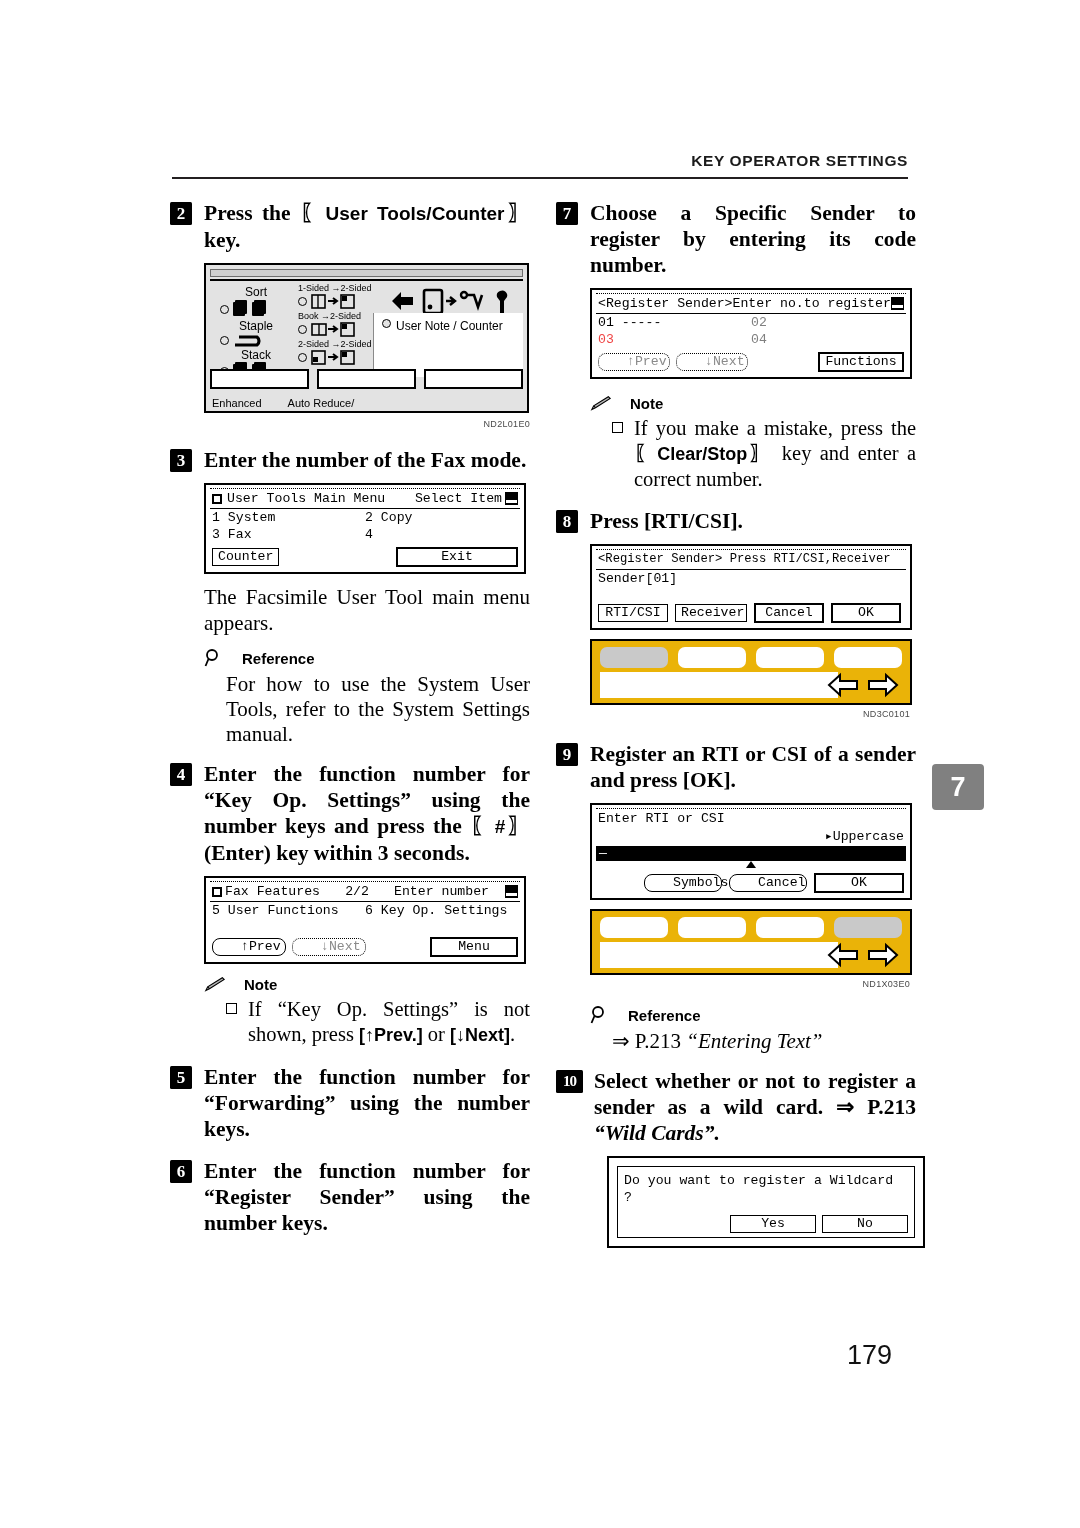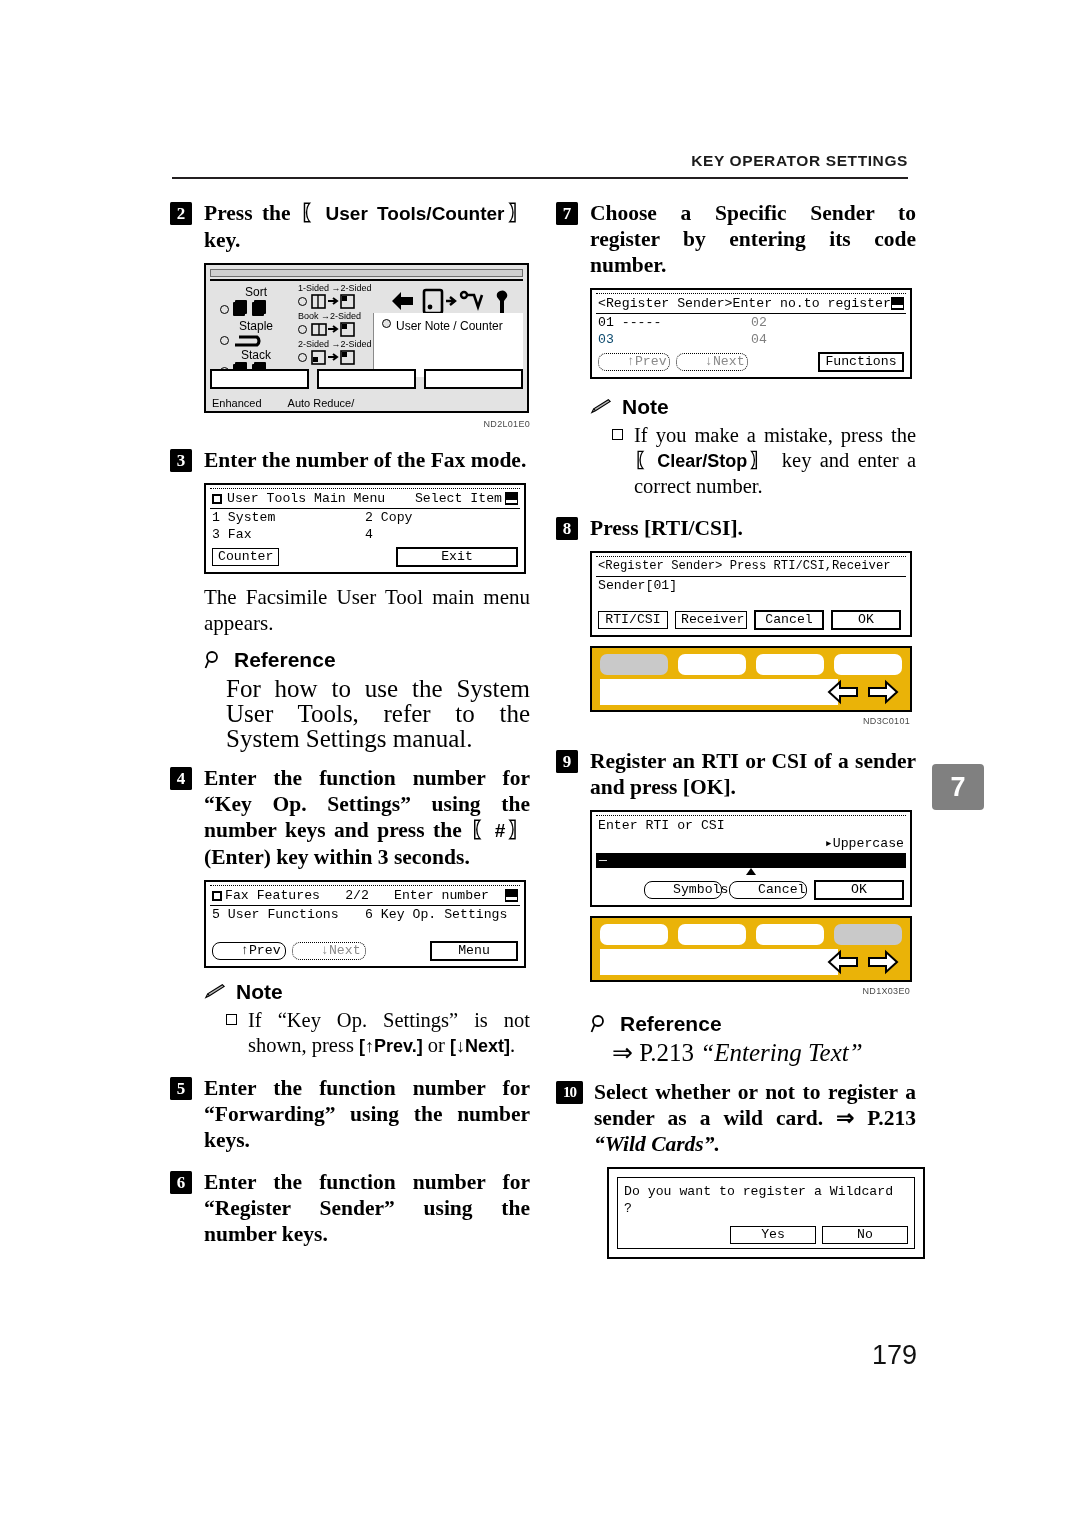--- a/index.html
+++ b/index.html
@@ -60,37 +60,37 @@
 
   
   .para {
     font-size:21px; line-height:26px;
     text-align:justify; -moz-text-align-last:left; text-align-last:left;
     margin:10px 0 0 34px;
   }
 
   
   .tag-head {
-    display:flex; align-items:center; gap:10px;
+    display:flex; align-items:center; gap:18px;
     font-family:"Liberation Sans", sans-serif;
-    font-weight:700; font-size:21px;
+    font-weight:700; font-size:15px;
     margin:12px 0 4px 34px;
   }
   .tag-body {
     font-size:20.5px; line-height:25px;
     text-align:justify; -moz-text-align-last:left; text-align-last:left;
     margin-left:56px; position:relative;
   }
   .tag-body.bullet { padding-left:22px; }
   .sq {
     position:absolute; left:0; top:6px;
     width:11px; height:11px; border:1.6px solid #000;
   }
   .ref-body {
-    font-size:25px; line-height:25px; margin-left:56px;
+    font-size:21px; line-height:25px; margin-left:56px;
     text-align:justify; -moz-text-align-last:left; text-align-last:left;
   }
   .ital { font-style:italic; }
 
   
   .pencil { width:22px; height:16px; flex:0 0 auto; }
   .magnify { width:20px; height:20px; flex:0 0 auto; }
 
   
   .fig { position:relative; margin:10px 0 0 34px; }
@@ -193,21 +193,21 @@
   .chap-tab {
     position:absolute; left:932px; top:764px;
     width:52px; height:46px; background:#808080;
     border-radius:4px;
     color:#fff; font-family:"Liberation Sans", sans-serif;
     font-weight:700; font-size:27px;
     display:flex; align-items:center; justify-content:center;
   }
   
   .pageno {
-    position:absolute; left:0; right:163px; top:1340px;
+    position:absolute; left:0; right:188px; top:1340px;
     text-align:right;
     font-family:"Liberation Sans", sans-serif;
     font-size:27px; color:#111;
   }
 </style>
 </head>
 <body>
 
 <div class="page">
 
@@ -470,21 +470,21 @@
           <div class="lcd-inner">
             <div class="lcd-title">
               <span>&lt;Register Sender&gt;Enter no.to register</span>
               <span class="cursor-blk"></span>
             </div>
             <div class="lcd-row">
               <span class="lcd-col">01 -----</span>
               <span class="lcd-col" style="color:#808080;">02</span>
             </div>
             <div class="lcd-row">
-              <span class="lcd-col" style="color:#0c4a6e;">03</span>
+              <span class="lcd-col" style="color:#ef4444;">03</span>
               <span class="lcd-col" style="color:#808080;">04</span>
             </div>
             <div class="lcd-btnbar">
               <span class="btn dash round" style="width:72px;text-align:center;">↑Prev</span>
               <span class="btn dash round" style="width:72px;text-align:center;">↓Next</span>
               <span class="spacer"></span>
               <span class="btn bold" style="width:86px;text-align:center;">Functions</span>
             </div>
           </div>
         </div>

